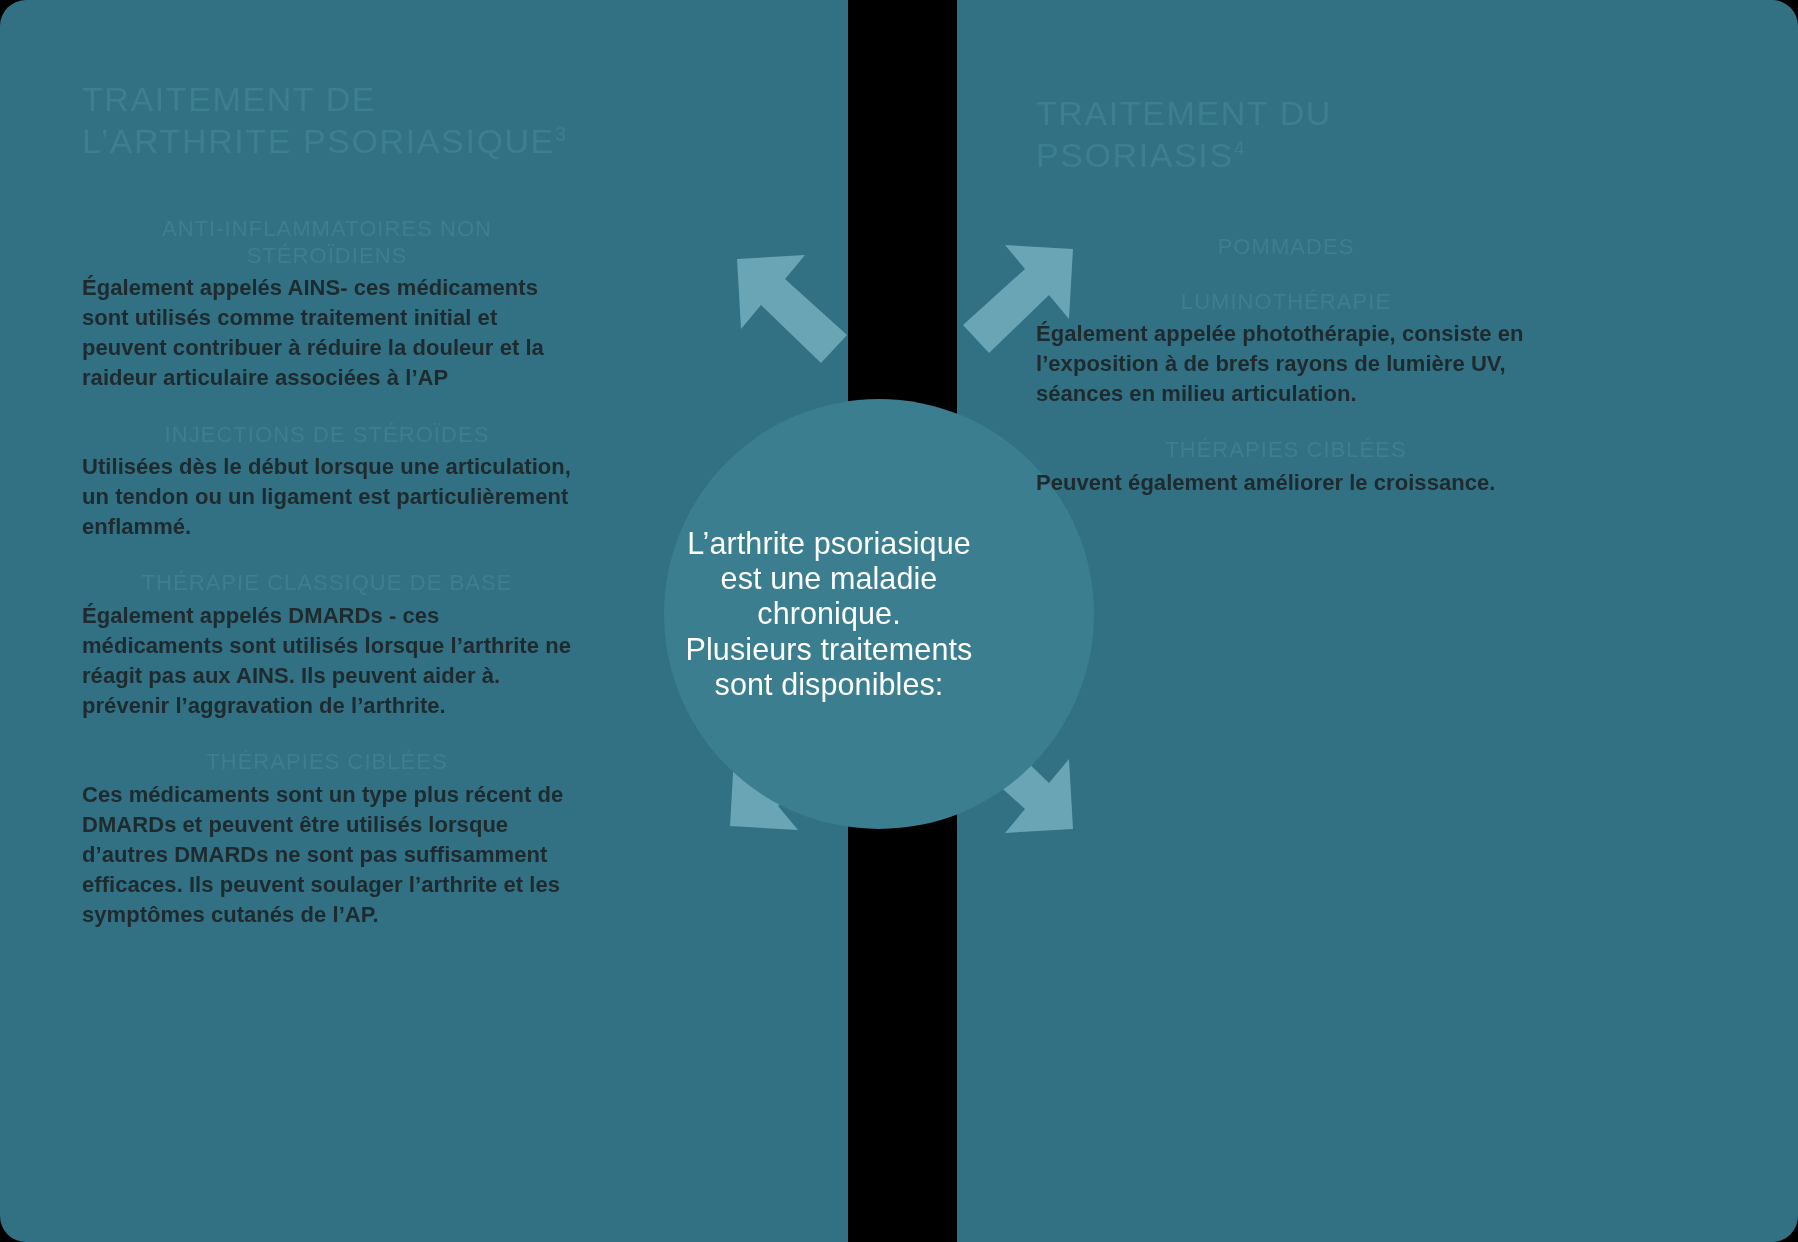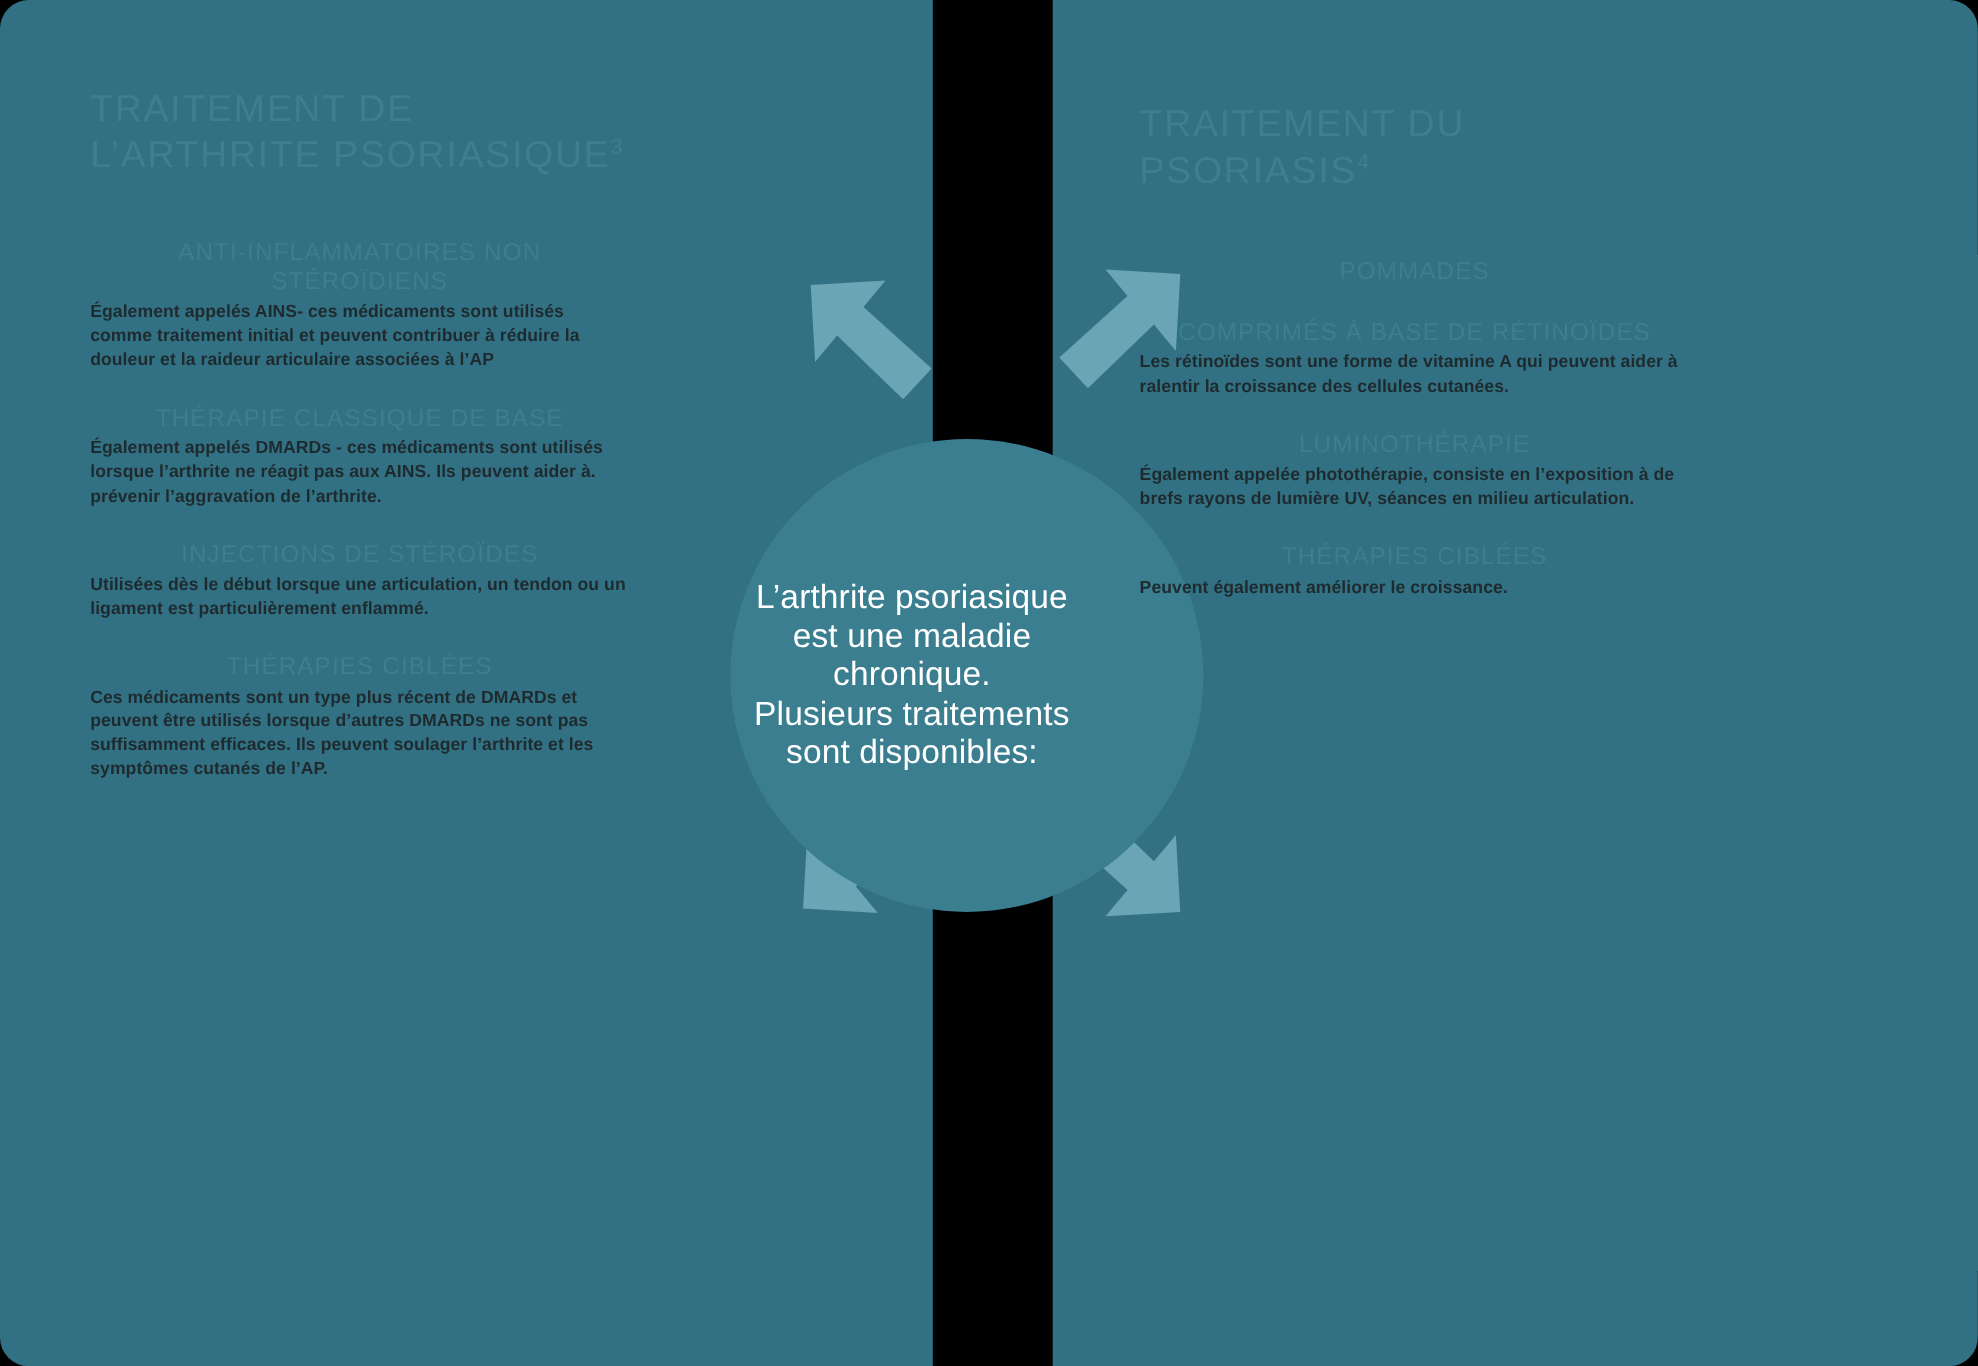--- a/index.html
+++ b/index.html
@@ -104,21 +104,21 @@
     font-size: 22px;
     letter-spacing: 1.05px;
     font-weight: 400;
     margin: 0 0 4px 0;
     line-height: 1.2;
     text-align: center;
   }
 
   .section-body {
     color: #1f2a2e;
-    font-size: 16px;
+    font-size: 22px;
     line-height: 1.37;
     font-weight: 700;
     margin: 0;
     letter-spacing: 0.05px;
   }
 
   sup {
     font-size: 0.58em;
     vertical-align: super;
     line-height: 0;
@@ -163,46 +163,42 @@
 
   <div class="column" id="column-left">
     <h2 class="column-title"><span>TRAITEMENT DE L’ARTHRITE PSORIASIQUE</span><sup>3</sup></h2>
 
     <div class="section">
       <h3 class="section-heading">ANTI-INFLAMMATOIRES NON STÉROÏDIENS</h3>
       <p class="section-body">Également appelés AINS- ces médicaments sont utilisés comme traitement initial et peuvent contribuer à réduire la douleur et la raideur articulaire associées à l’AP</p>
     </div>
 
     <div class="section">
+      <h3 class="section-heading">INJECTIONS DE STÉROÏDES</h3>
+      <p class="section-body">Utilisées dès le début lorsque une articulation, un tendon ou un ligament est particulièrement enflammé.</p>
+    </div>
+
+    <div class="section">
       <h3 class="section-heading">THÉRAPIE CLASSIQUE DE BASE</h3>
       <p class="section-body">Également appelés DMARDs - ces médicaments sont utilisés lorsque l’arthrite ne réagit pas aux AINS. Ils peuvent aider à. prévenir l’aggravation de l’arthrite.</p>
     </div>
 
     <div class="section">
-      <h3 class="section-heading">INJECTIONS DE STÉROÏDES</h3>
-      <p class="section-body">Utilisées dès le début lorsque une articulation, un tendon ou un ligament est particulièrement enflammé.</p>
-    </div>
-
-    <div class="section">
       <h3 class="section-heading">THÉRAPIES CIBLÉES</h3>
       <p class="section-body">Ces médicaments sont un type plus récent de DMARDs et peuvent être utilisés lorsque d’autres DMARDs ne sont pas suffisamment efficaces. Ils peuvent soulager l’arthrite et les symptômes cutanés de l’AP.</p>
     </div>
   </div>
 
   <div class="column" id="column-right">
     <h2 class="column-title"><span>TRAITEMENT DU PSORIASIS</span><sup>4</sup></h2>
 
     <div class="section">
       <h3 class="section-heading">POMMADES</h3>
     </div>
 
-    <div class="section">
-      <h3 class="section-heading">COMPRIMÉS À BASE DE RÉTINOÏDES</h3>
-      <p class="section-body">Les rétinoïdes sont une forme de vitamine A qui peuvent aider à ralentir la croissance des cellules cutanées.</p>
-    </div>
 
     <div class="section">
       <h3 class="section-heading">LUMINOTHÉRAPIE</h3>
       <p class="section-body">Également appelée photothérapie, consiste en l’exposition à de brefs rayons de lumière UV, séances en milieu articulation.</p>
     </div>
 
     <div class="section">
       <h3 class="section-heading">THÉRAPIES CIBLÉES</h3>
       <p class="section-body">Peuvent également améliorer le croissance.</p>
     </div>

